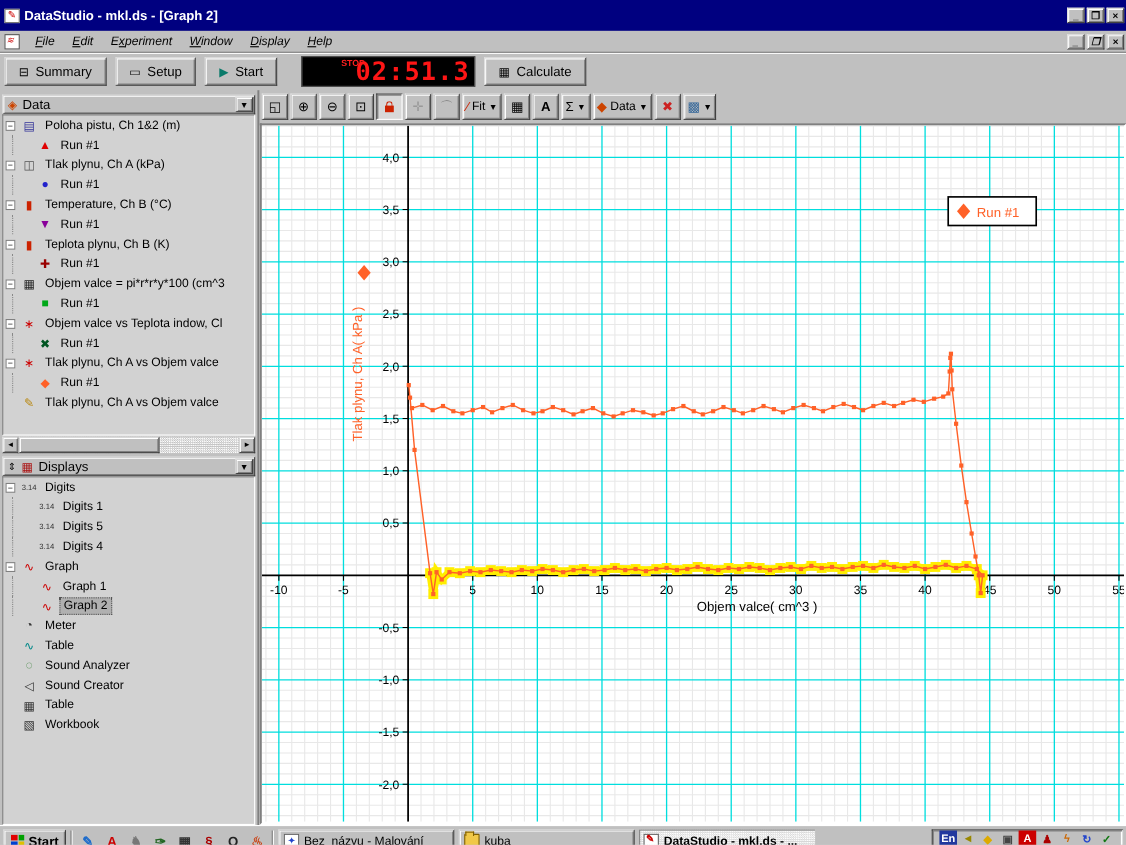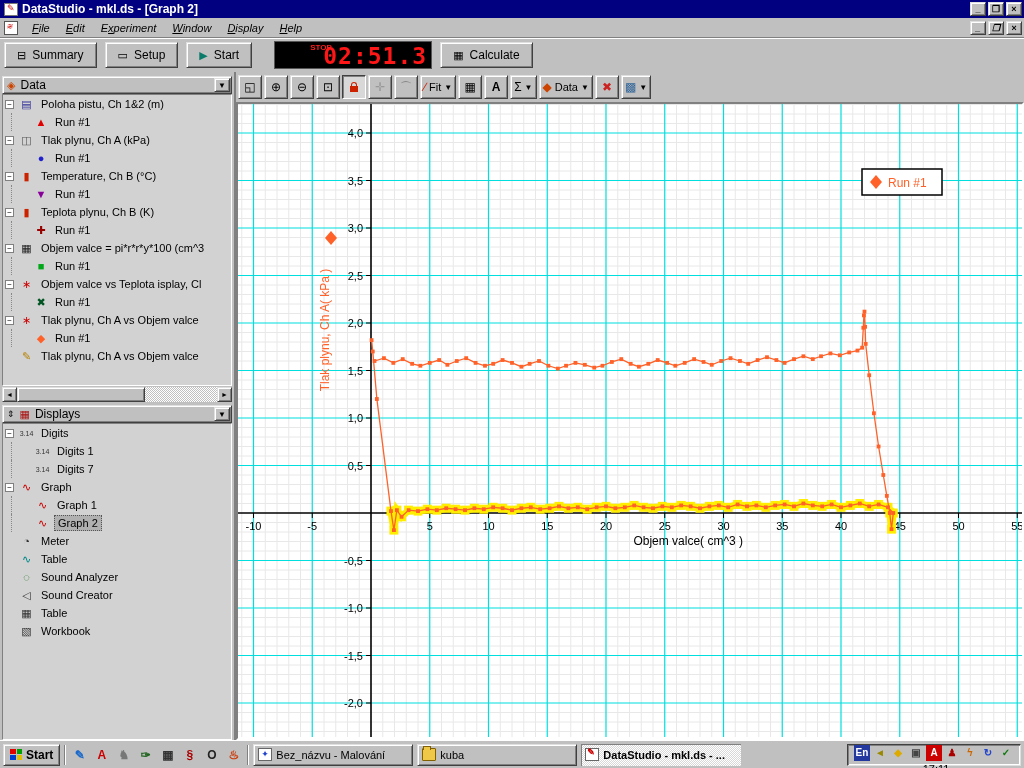--- a/index.html
+++ b/index.html
@@ -4,21 +4,21 @@
 <style>
   * { margin:0; padding:0; box-sizing:border-box; }
   html,body { width:1024px; height:768px; overflow:hidden; }
   body { font-family:"Liberation Sans", sans-serif; font-size:11px; background:#c0c0c0; color:#000; }
 
   
   .raised  { background:#c0c0c0; border:1px solid; border-color:#dfdfdf #404040 #404040 #dfdfdf; box-shadow: inset 1px 1px 0 #ffffff, inset -1px -1px 0 #808080; }
   .sunken  { background:#c0c0c0; border:1px solid; border-color:#404040 #dfdfdf #dfdfdf #404040; box-shadow: inset 1px 1px 0 #808080, inset -1px -1px 0 #ffffff; }
   .pressed { background:#d8d8d8; border:1px solid; border-color:#404040 #ffffff #ffffff #404040; box-shadow: inset 1px 1px 0 #808080; }
 
-  #titlebar { height:18px; background:#000080; display:flex; align-items:center; padding:0 2px; }
+  #titlebar { height:28px; background:#000080; display:flex; align-items:center; padding:0 2px; }
   #titlebar .app-icon { width:14px; height:13px; background:#fff; border:1px solid #777; margin:0 4px 0 2px; position:relative; }
   #titlebar .app-icon::after { content:"✎"; color:#cc0000; font-size:9px; position:absolute; top:-1px; left:2px; }
   #titlebar .title { color:#fff; font-weight:bold; font-size:12px; flex:1; }
   .winbtns { display:flex; gap:2px; }
   .winbtn { width:16px; height:14px; font-size:9px; line-height:12px; text-align:center; font-weight:bold; }
 
   #menubar { height:20px; display:flex; align-items:center; padding:0 2px; border-bottom:1px solid #808080; box-shadow:0 1px 0 #fff;font-style:italic; }
   #menubar .doc-icon { width:14px; height:14px; background:#fff; border:1px solid #555; margin:0 6px 0 2px; position:relative; }
   #menubar .doc-icon::after{ content:"≋"; color:#cc0000; font-size:8px; position:absolute; top:0px; left:1px; }
   .menu-item { padding:3px 8px; }
@@ -195,21 +195,21 @@
         </div>
         <div class="titem">
           <span class="guide"></span>
           <span style="width: 15px; flex: 0 0 auto;"></span>
           <span class="tmarker" style="color: rgb(0, 168, 24);">■</span>
           <span class="tlabel">Run #1</span>
         </div>
         <div class="titem">
           <span class="expand">−</span>
           <span class="ticon" style="color: rgb(204, 0, 0);">∗</span>
-          <span class="tlabel">Objem valce vs Teplota isplay, Cl</span>
+          <span class="tlabel">Objem valce vs Teplota indow, Cl</span>
         </div>
         <div class="titem">
           <span class="guide"></span>
           <span style="width: 15px; flex: 0 0 auto;"></span>
           <span class="tmarker" style="color: rgb(0, 85, 34);">✖</span>
           <span class="tlabel">Run #1</span>
         </div>
         <div class="titem">
           <span class="expand">−</span>
           <span class="ticon" style="color: rgb(204, 0, 0);">∗</span>
@@ -249,21 +249,27 @@
         <div class="titem">
           <span class="guide"></span>
           <span style="width: 15px; flex: 0 0 auto;"></span>
           <span class="ticon small" style="color: rgb(51, 51, 51);">3.14</span>
           <span class="tlabel">Digits 1</span>
         </div>
         <div class="titem">
           <span class="guide"></span>
           <span style="width: 15px; flex: 0 0 auto;"></span>
           <span class="ticon small" style="color: rgb(51, 51, 51);">3.14</span>
-          <span class="tlabel">Digits 7</span>
+          <span class="tlabel">Digits 5</span>
+        </div>
+        <div class="titem">
+          <span class="guide"></span>
+          <span style="width: 15px; flex: 0 0 auto;"></span>
+          <span class="ticon small" style="color: rgb(51, 51, 51);">3.14</span>
+          <span class="tlabel">Digits 4</span>
         </div>
         <div class="titem">
           <span class="expand">−</span>
           <span class="ticon" style="color: rgb(204, 0, 0);">∿</span>
           <span class="tlabel">Graph</span>
         </div>
         <div class="titem">
           <span class="guide"></span>
           <span style="width: 15px; flex: 0 0 auto;"></span>
           <span class="ticon" style="color: rgb(204, 0, 0);">∿</span>

